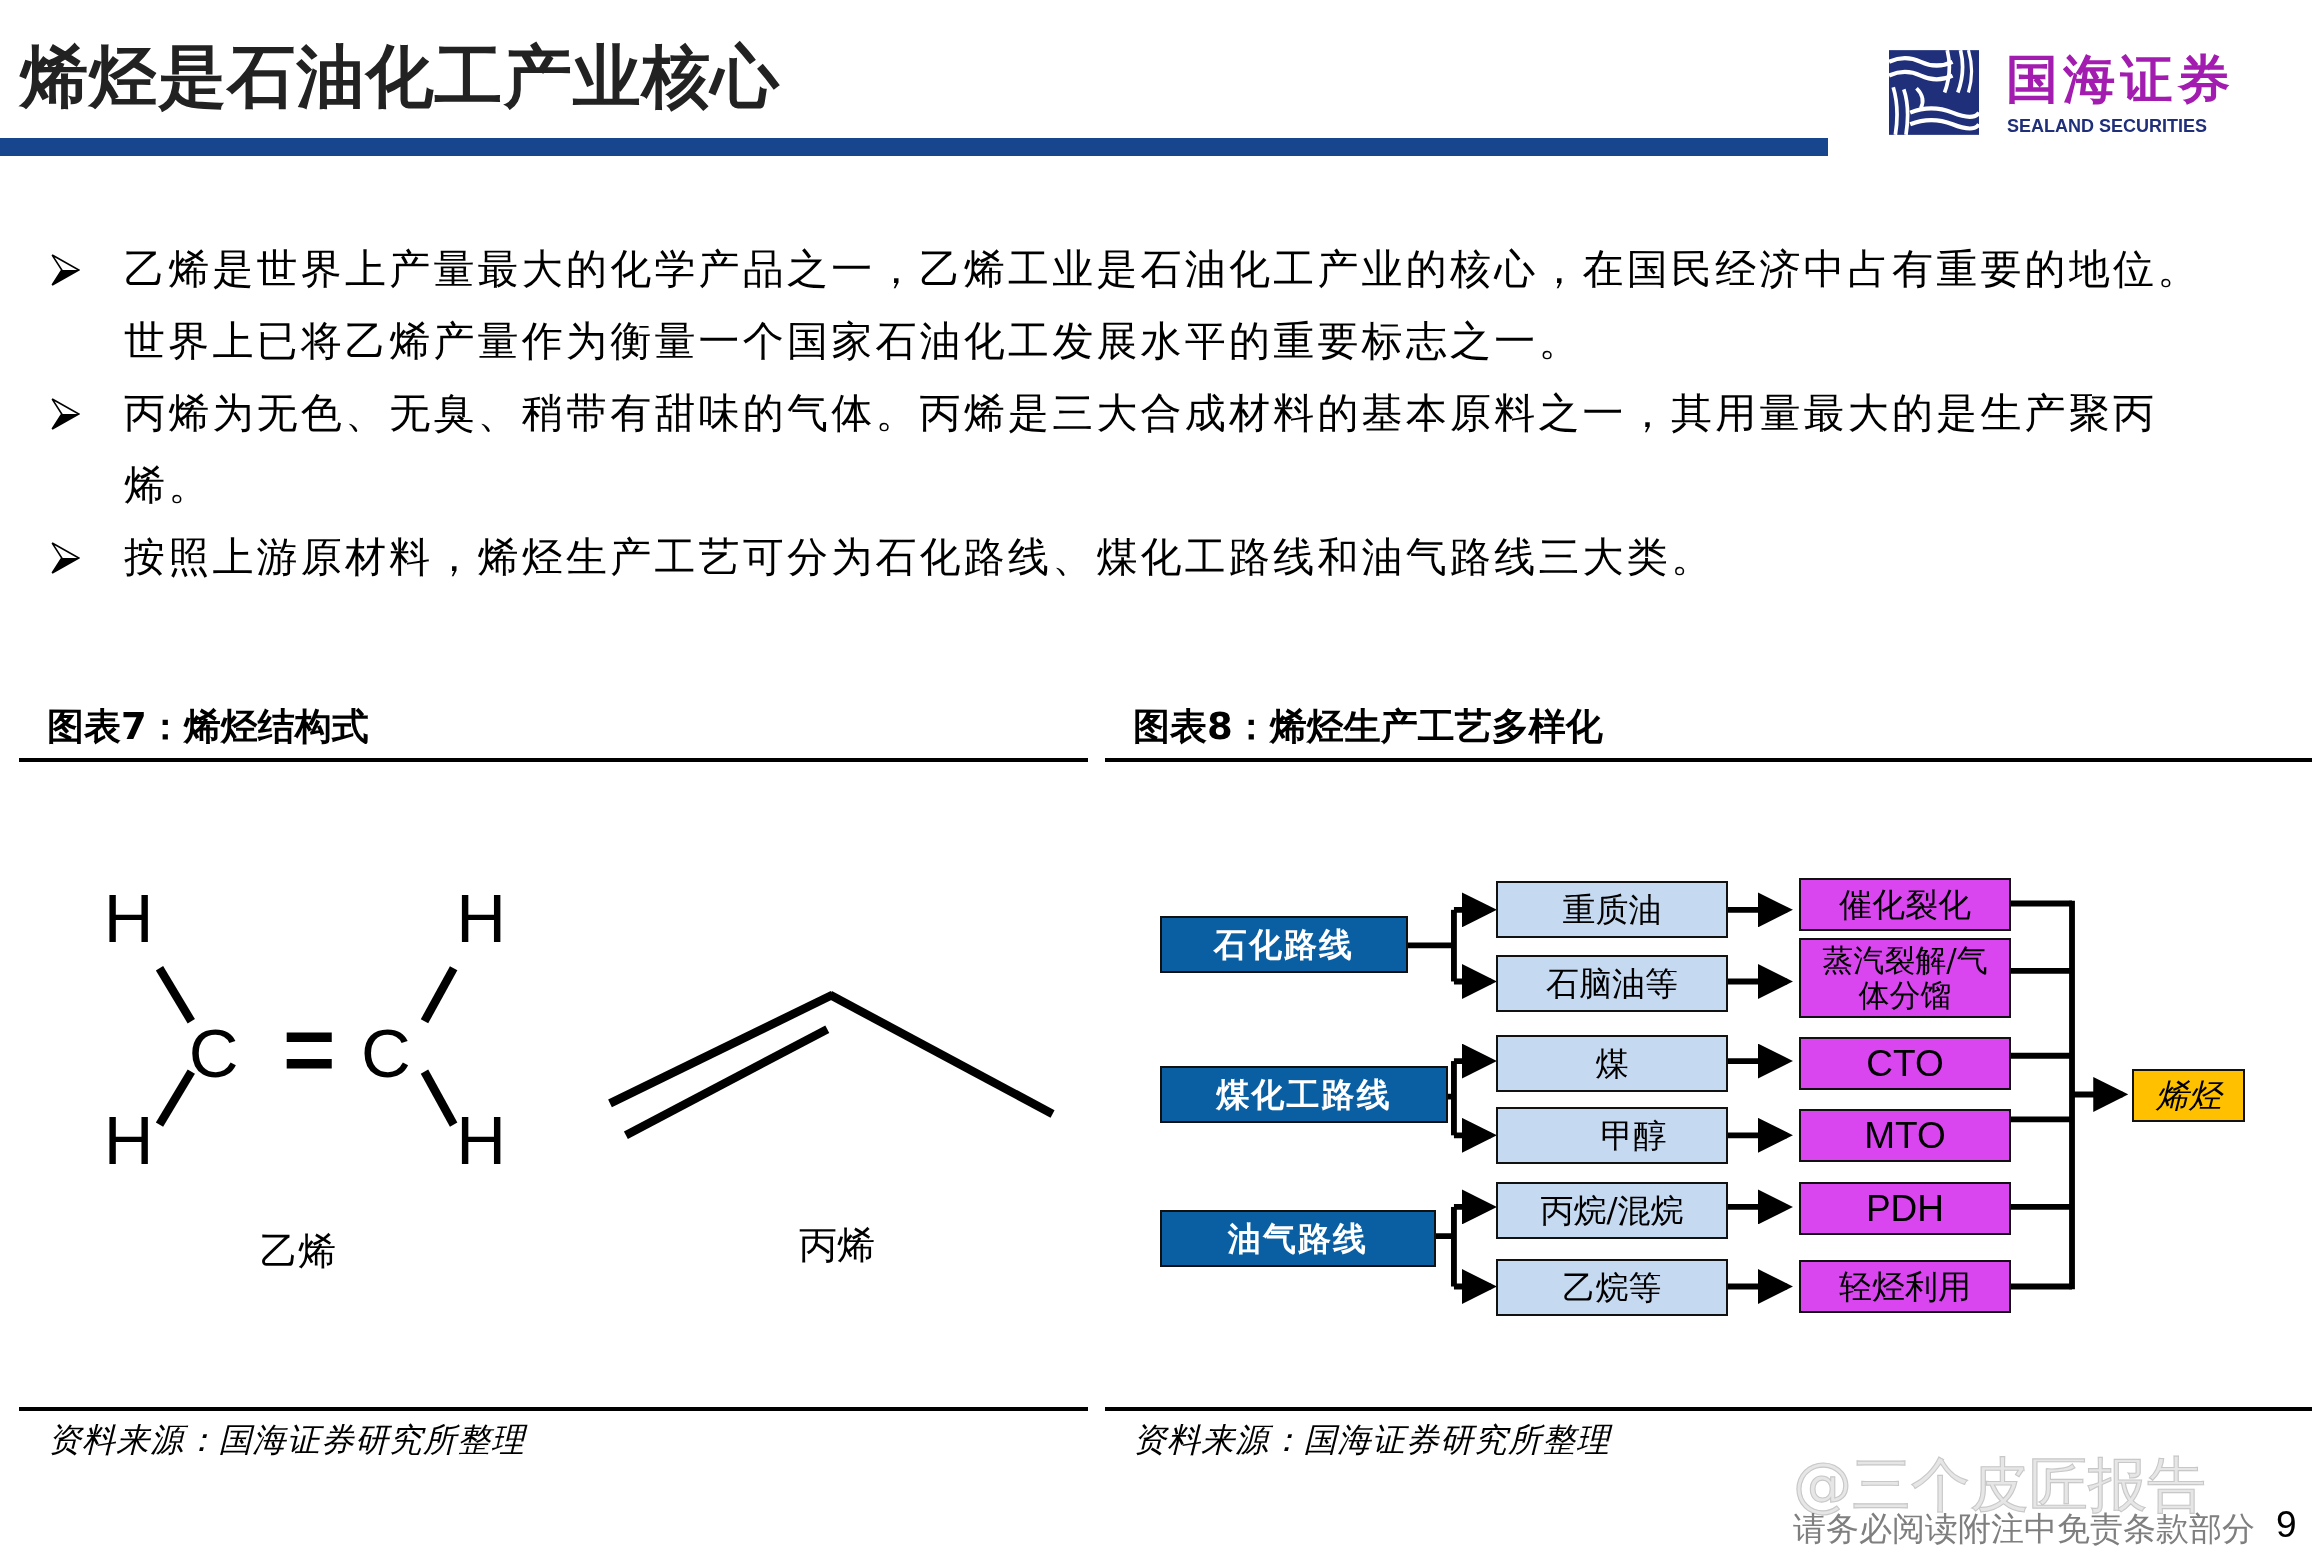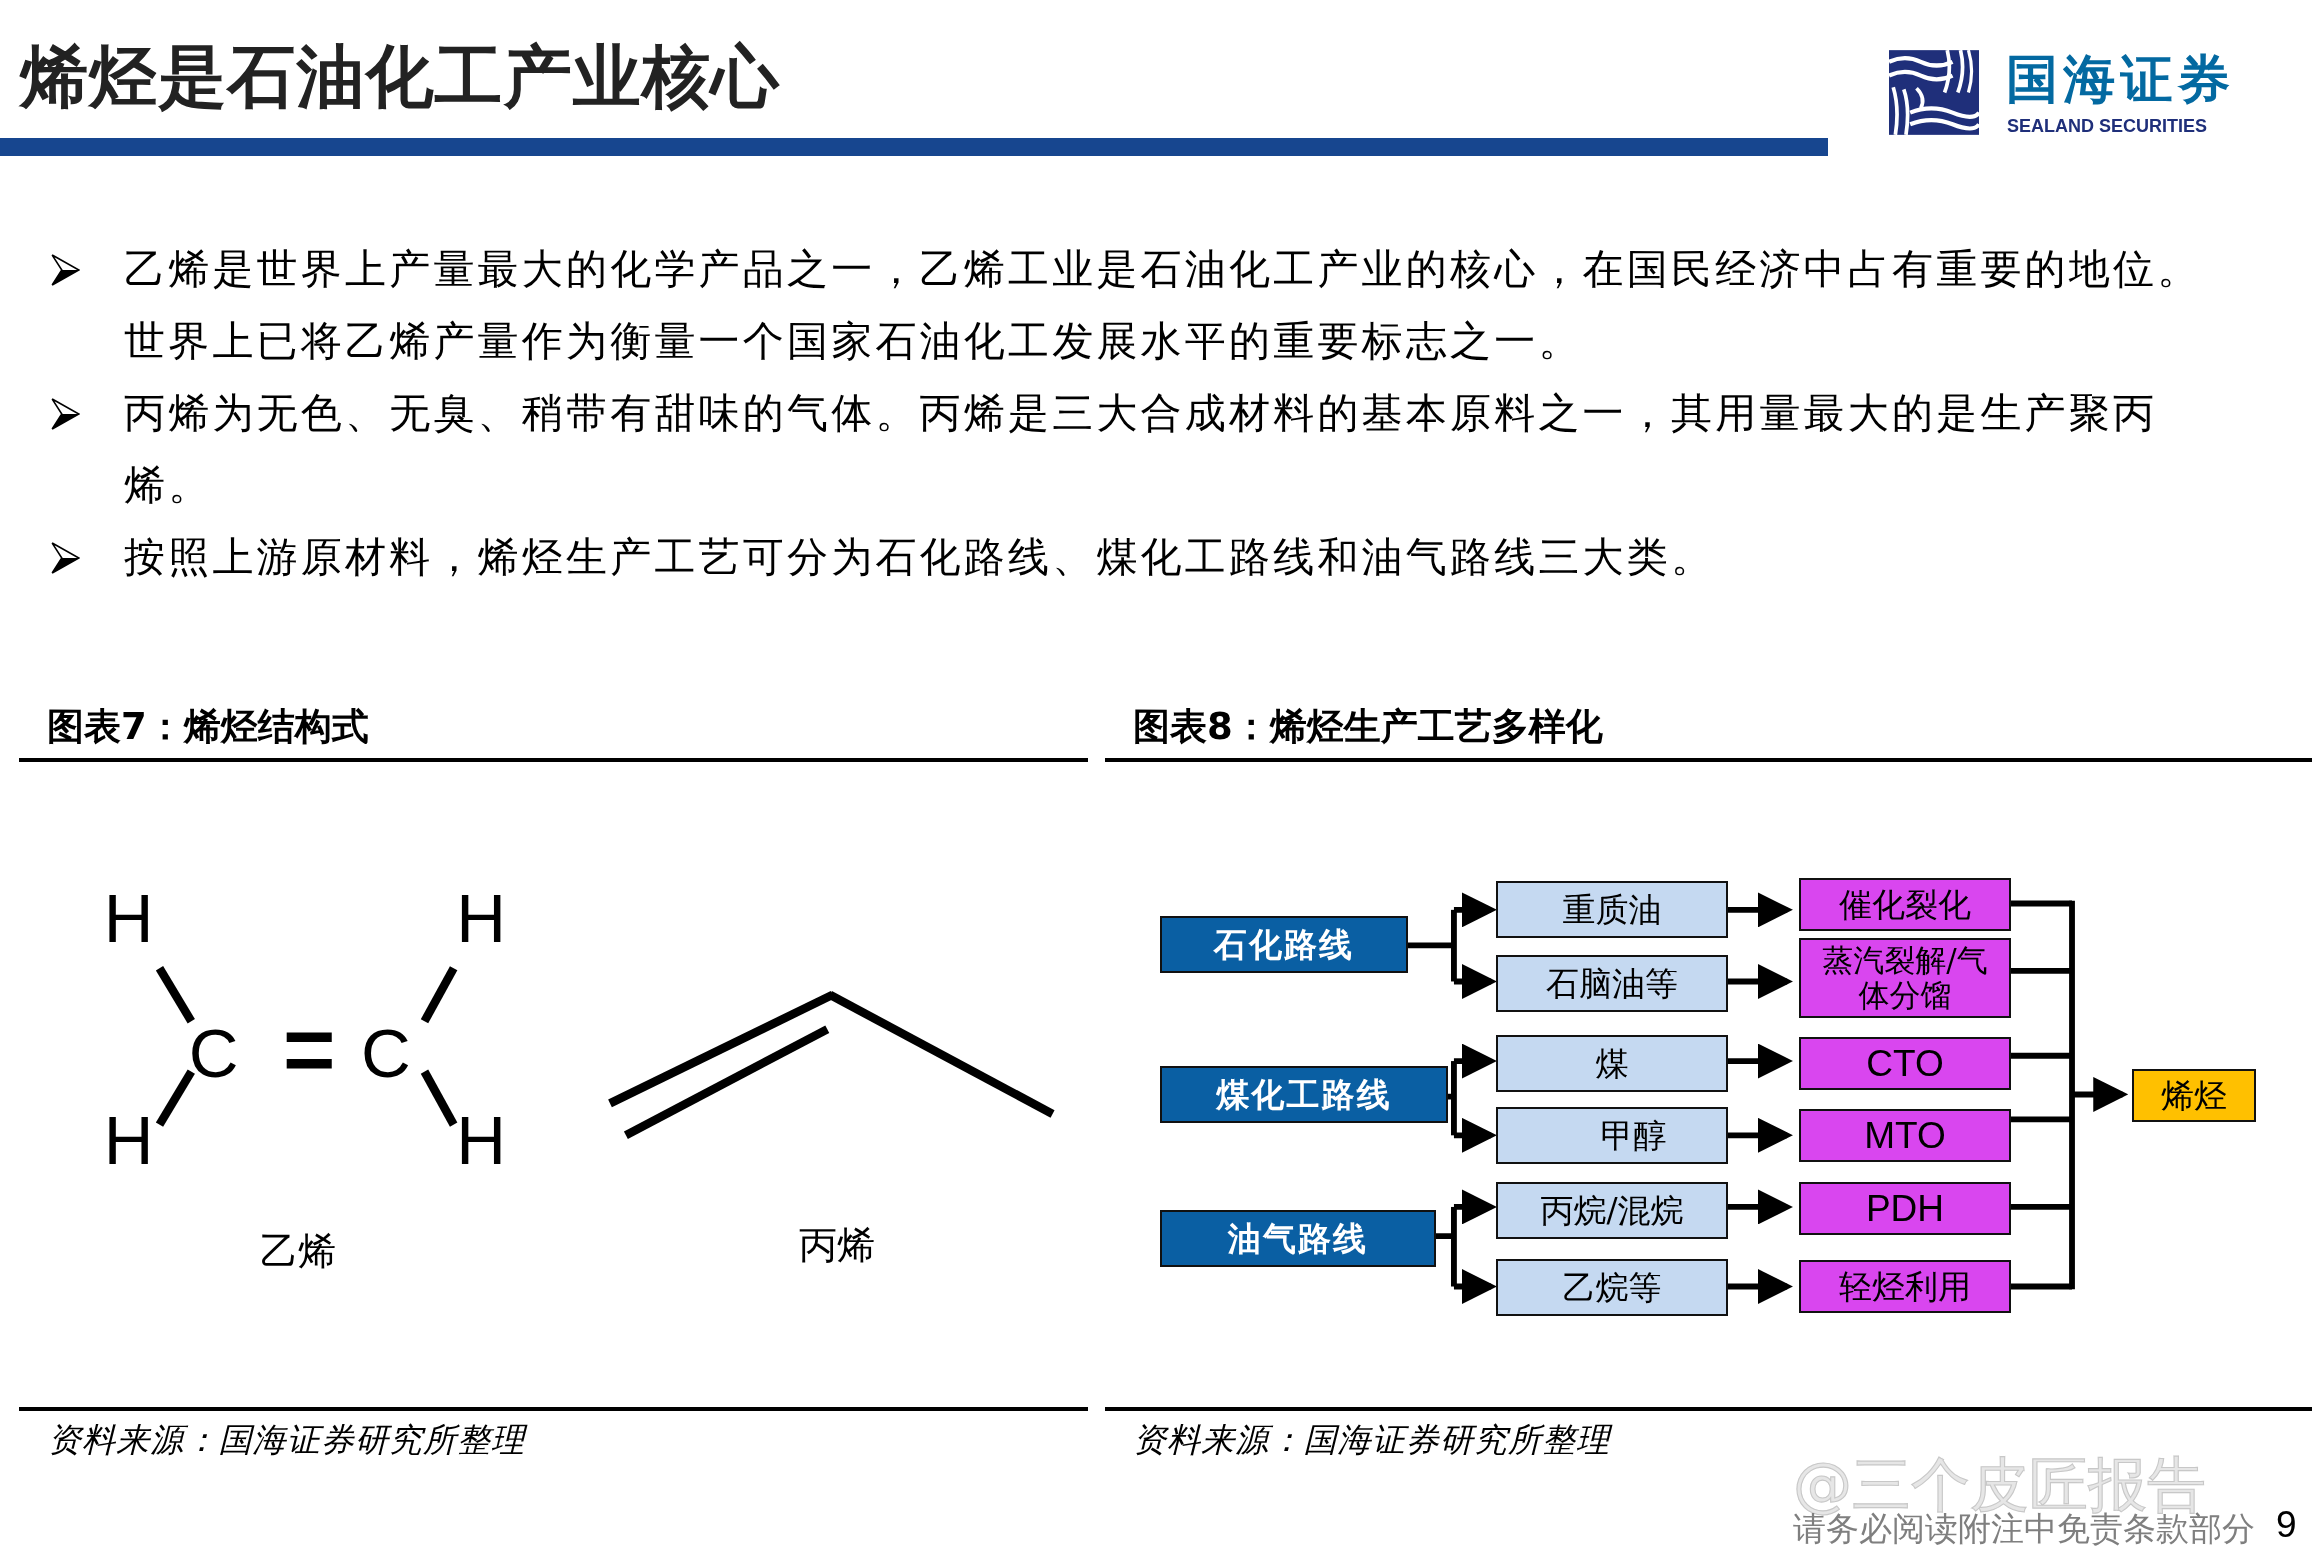--- a/index.html
+++ b/index.html
@@ -8,21 +8,21 @@
   .abs { position:absolute; }
 
   
   .title { left:20px; top:32px; font-size:68px; font-weight:bold; color:#222222;
            letter-spacing:1.1px; line-height:90px; white-space:nowrap;
            font-family:"DejaVu Sans",sans-serif; }
   .title-bar { left:0; top:138px; width:1828px; height:18px; background:#17468f; }
   .logo { left:1889px; top:50px; width:419px; height:90px; }
   .logo-mark { position:absolute; left:0; top:0; width:90px; height:85px; }
   .logo-cn { position:absolute; left:117px; top:0; font-size:52px; font-weight:bold;
-             color:#0369a1; letter-spacing:5.3px; line-height:58px; white-space:nowrap;
+             color:#a21caf; letter-spacing:5.3px; line-height:58px; white-space:nowrap;
              font-family:"DejaVu Sans",sans-serif; }
   .logo-en { position:absolute; left:118px; top:63px; font-size:18px; font-weight:bold;
              color:#1f2f7a; line-height:26.5px; white-space:nowrap;
              font-family:"Liberation Sans",sans-serif; }
 
   
   .bullets { left:50px; top:233px; width:2175px; }
   .bullet { position:relative; padding-left:74px; font-size:41px; line-height:72px;
             font-family:"DejaVu Serif",serif; letter-spacing:3.2px; color:#000; }
   .bullet .arrow { position:absolute; left:0; top:21px; width:30px; height:32px; }
@@ -192,21 +192,21 @@
   <div class="box feed" style="left:1496px; top:1182px; width:232px; height:57px;">丙烷/混烷</div>
   <div class="box feed" style="left:1496px; top:1259px; width:232px; height:57px;">乙烷等</div>
 
   <div class="box proc" style="left:1799px; top:878px; width:212px; height:53px;">催化裂化</div>
   <div class="box proc" style="left:1799px; top:938px; width:212px; height:80px; font-size:31px; line-height:35px; padding:0 15px;">蒸汽裂解/气体分馏</div>
   <div class="box proc latin" style="left:1799px; top:1037px; width:212px; height:53px;">CTO</div>
   <div class="box proc latin" style="left:1799px; top:1109px; width:212px; height:53px;">MTO</div>
   <div class="box proc latin" style="left:1799px; top:1182px; width:212px; height:53px;">PDH</div>
   <div class="box proc" style="left:1799px; top:1260px; width:212px; height:53px;">轻烃利用</div>
 
-  <div class="box final" style="left:2132px; top:1069px; width:124px; height:53px;">烯烃</div>
+  <div class="box final" style="left:2132px; top:1069px; width:113px; height:53px;font-style:italic;">烯烃</div>
 </div>
 
 <div class="abs rule" style="left:1105px; top:1407px; width:1207px;"></div>
 <div class="abs source" style="left:1133px; top:1419px;">资料来源：国海证券研究所整理</div>
 
 <div class="abs watermark">@三个皮匠报告</div>
 <div class="abs disclaimer">请务必阅读附注中免责条款部分</div>
 <div class="abs page-num">9</div>
 
 

